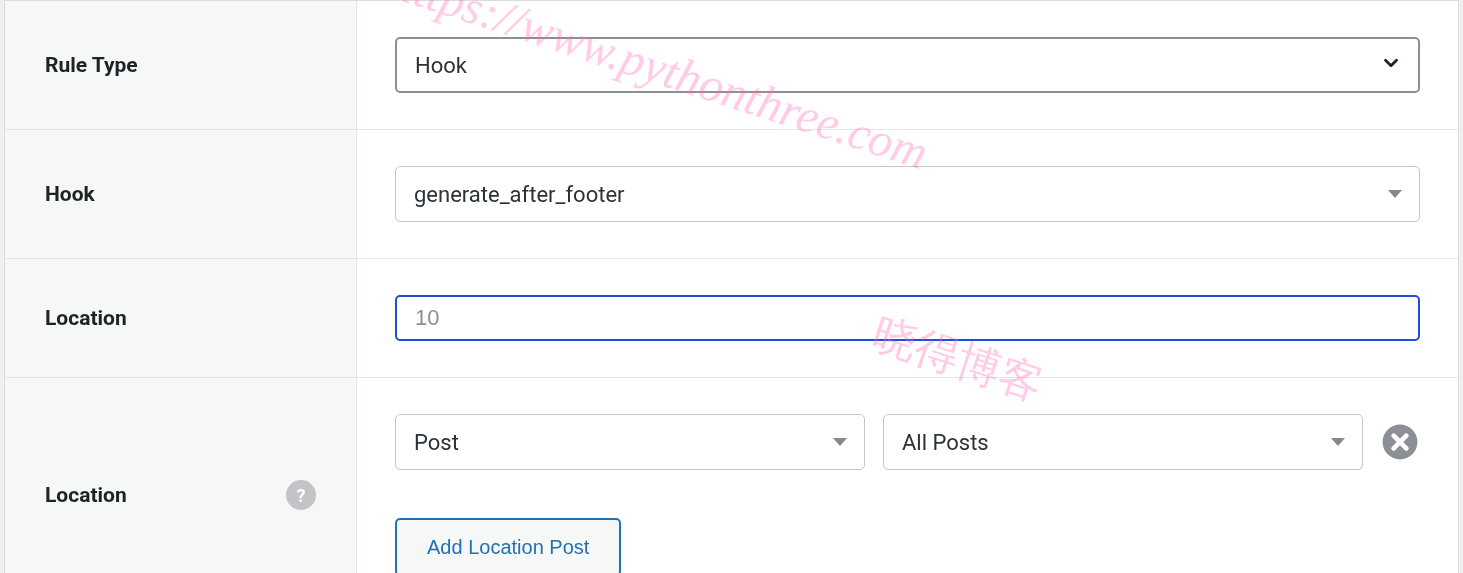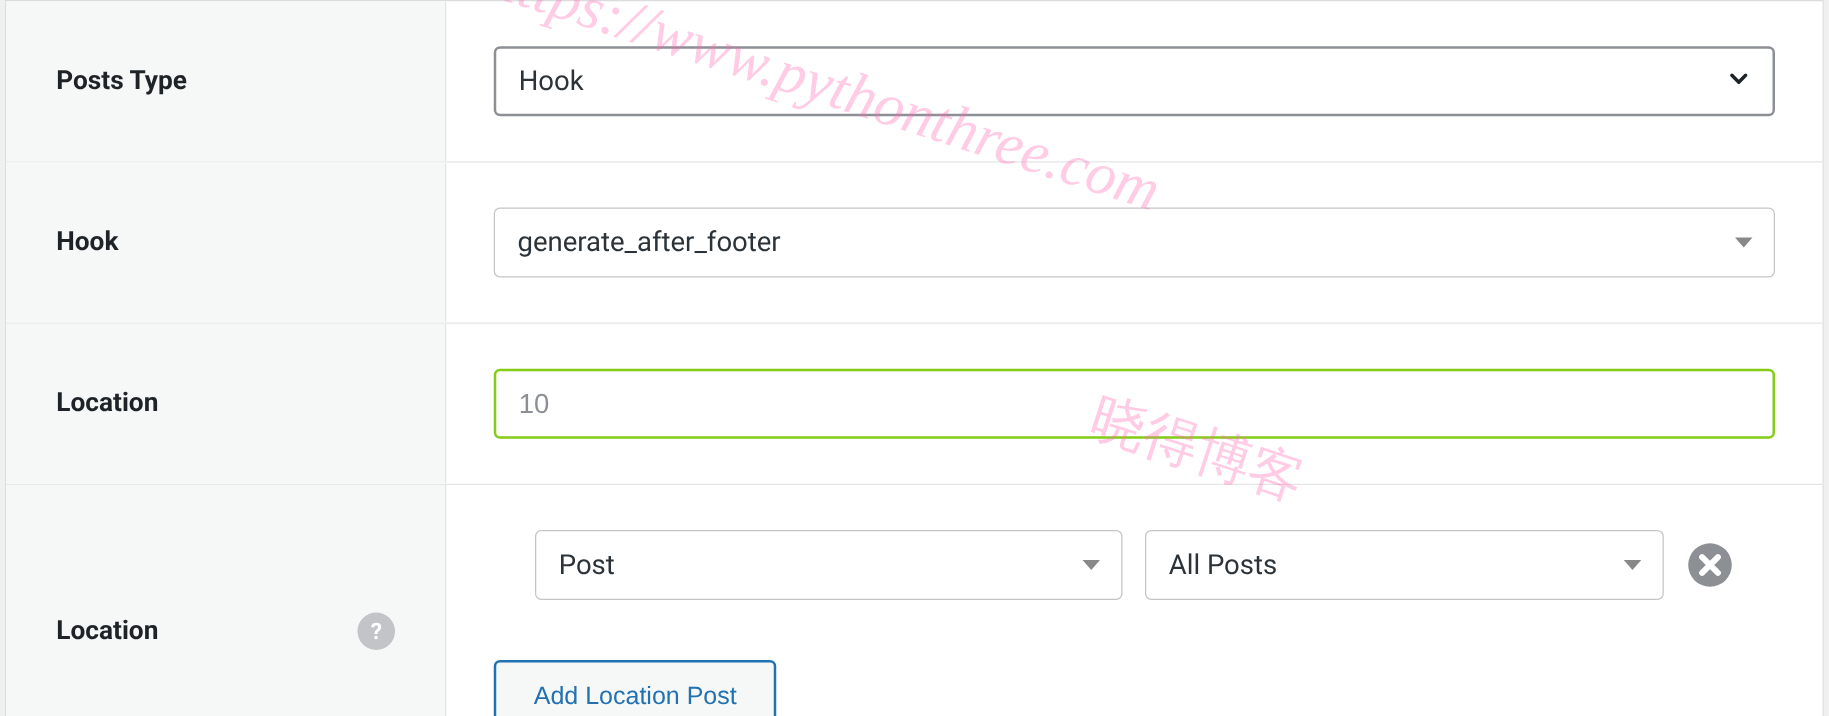--- a/index.html
+++ b/index.html
@@ -99,42 +99,41 @@
       transform: translateY(-50%);
       pointer-events: none;
       width: 0;
       height: 0;
       border-left: 7px solid transparent;
       border-right: 7px solid transparent;
       border-top: 8px solid #888;
     }
     .input-primary {
       width: 100%;
-      height: 56px;
-      border: 2px solid #84cc16;
+      height: 46px;
+      border: 2px solid #1d4ed8;
       border-radius: 5px;
       background: #fff;
       font-size: 22px;
       color: #2c3338;
       padding: 0 18px;
     }
     .input-primary::placeholder {
       color: #8c8f94;
     }
     .location-row {
       display: flex;
       align-items: center;
       gap: 18px;
-      justify-content: center;
     }
     .location-select-1 {
       width: 470px;
     }
     .location-select-2 {
-      width: 415px;
+      width: 480px;
     }
     .remove-icon {
       width: 38px;
       height: 38px;
       cursor: pointer;
       flex-shrink: 0;
     }
     .remove-icon svg {
       width: 100%;
       height: 100%;
@@ -201,21 +200,21 @@
       white-space: nowrap;
     }
   </style>
 </head>
 <body>
 
 <div class="metabox">
 
   <div class="row">
     <div class="label-cell">
-      <label>Posts Type</label>
+      <label>Rule Type</label>
     </div>
     <div class="control-cell">
       <div class="select-wrapper">
         <div class="select-primary">
           <span>Hook</span>
         </div>
         <span class="chevron-bold">
           <svg viewBox="0 0 24 24" fill="none" stroke="#1d2327" stroke-width="3" stroke-linecap="round" stroke-linejoin="round">
               <polyline points="6 9 12 15 18 9"></polyline>
             </svg>

